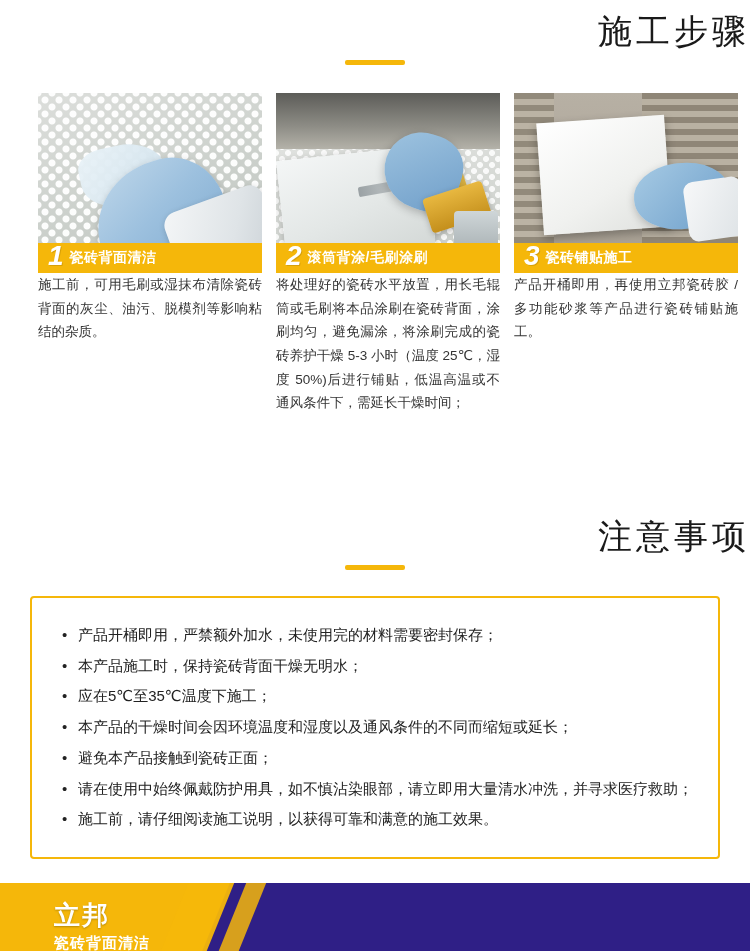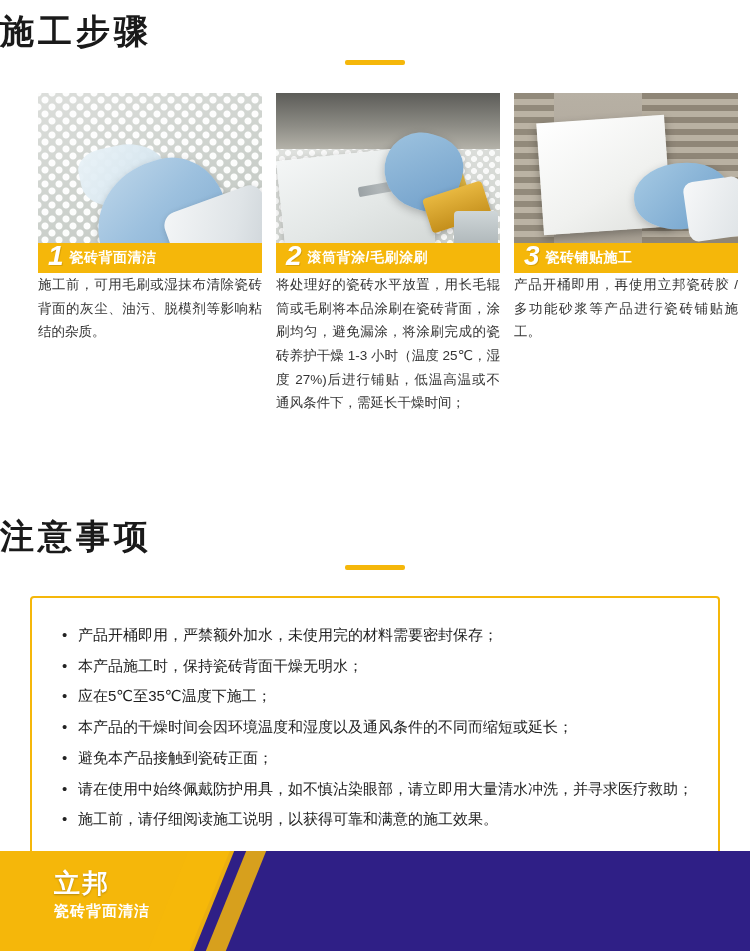--- a/index.html
+++ b/index.html
@@ -13,26 +13,27 @@
   .page {
     position: relative;
     width: 750px;
     height: 951px;
     overflow: hidden;
     background: #fff;
   }
 
   
   .section-title {
-    text-align: left;
+    text-align: right;
     font-size: 34px;
-    font-weight: bold;
+    font-weight: normal;
     letter-spacing: 4px;
     color: #1a1a1a;
     line-height: 1;
+    padding-left: 36px;
   }
   .title-underline {
     width: 60px;
     height: 5px;
     background: #f5b70a;
     margin: 12px auto 0;
     border-radius: 2px;
   }
 
   #steps-title-wrap { padding-top: 14px; }
@@ -230,21 +231,21 @@
     left: 0; top: 0;
     color: #222;
     font-size: 15px;
   }
 
   
   .footer {
     position: absolute;
     left: 0; bottom: 0;
     width: 750px;
-    height: 100px;
+    height: 68px;
     background: #2f1f86;
     overflow: hidden;
   }
   .footer .swoosh1 {
     position: absolute; left: -40px; top: -26px;
     width: 250px; height: 150px;
     background: #f5b70a;
     transform: skewX(-22deg);
   }
   .footer .swoosh2 {
@@ -314,21 +315,21 @@
         <div class="blade"></div>
         <div class="handle"></div>
         <div class="glove2"></div>
         <div class="brush"></div>
         <div class="bucket"></div>
         <div class="caption-bar">
           <span class="caption-num">2</span>
           <span class="caption-text">滚筒背涂/毛刷涂刷</span>
         </div>
       </div>
-      <div class="step-desc">将处理好的瓷砖水平放置，用长毛辊筒或毛刷将本品涂刷在瓷砖背面，涂刷均匀，避免漏涂，将涂刷完成的瓷砖养护干燥 1-3 小时（温度 25℃，湿度 27%)后进行铺贴，低温高温或不通风条件下，需延长干燥时间；</div>
+      <div class="step-desc">将处理好的瓷砖水平放置，用长毛辊筒或毛刷将本品涂刷在瓷砖背面，涂刷均匀，避免漏涂，将涂刷完成的瓷砖养护干燥 5-3 小时（温度 25℃，湿度 50%)后进行铺贴，低温高温或不通风条件下，需延长干燥时间；</div>
     </div>
 
     <div class="step-col">
       <div class="step-photo photo3">
         <div class="mortar"></div>
         <div class="mortar-left"></div>
         <div class="tile3"></div>
         <div class="glove3"></div>
         <div class="cuff3"></div>
         <div class="caption-bar">

